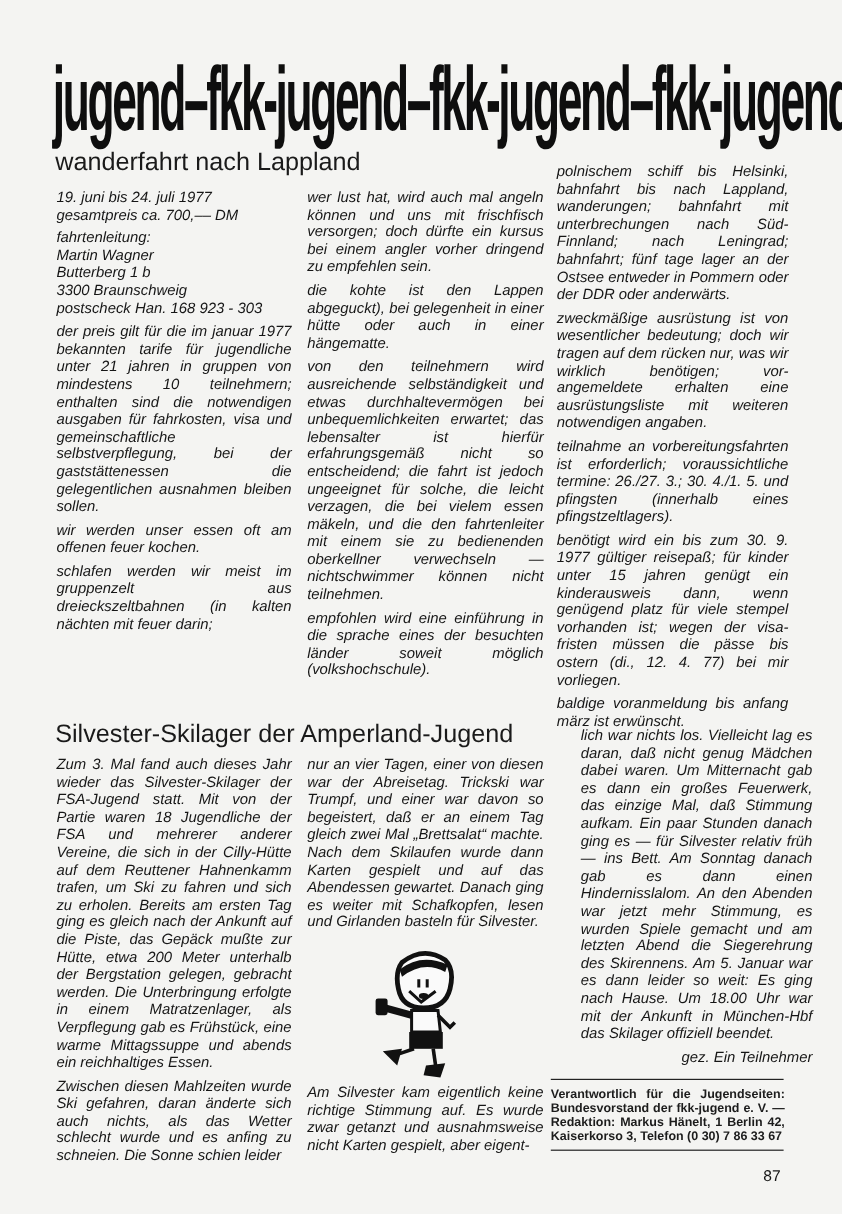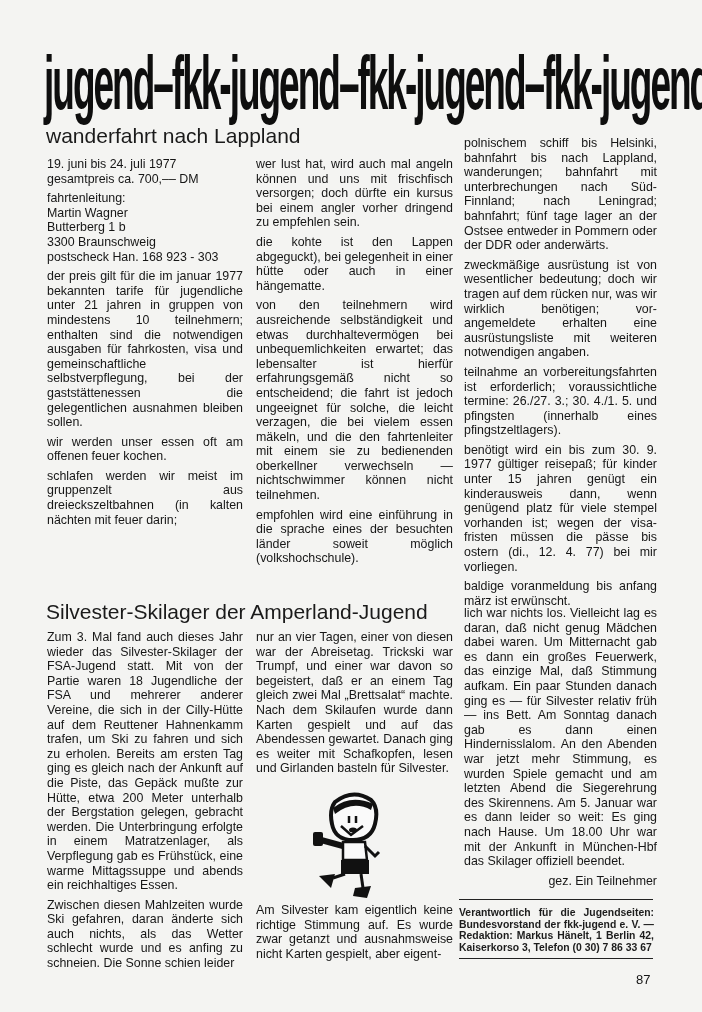--- a/index.html
+++ b/index.html
@@ -4,21 +4,21 @@
 <style>
   html, body { margin:0; padding:0; }
   body { width:702px; height:1012px; background:#f4f4f2; position:relative; overflow:hidden;
          font-family:"Liberation Sans", sans-serif; color:#161616; }
   .banner { position:absolute; left:44px; top:52px; width:612px; height:46px;
             font-family:"Liberation Sans", sans-serif; font-weight:bold; font-size:56px;
             line-height:46px; letter-spacing:-3px; transform-origin:left top;
             transform:scaleX(0.66) scaleY(1.35); white-space:nowrap; color:#0e0e0e; }
   .h1 { position:absolute; font-size:21px; line-height:24px; color:#1a1a1a; white-space:nowrap; }
   .col { position:absolute; font-size:12.4px; line-height:14.6px; text-align:justify; }
-  .col p { margin:0 0 5px 0; }
+  .col p { margin:0 0 5px 0;font-style:italic; }
   .col .ln { display:block; text-align:left; }
   .sig { text-align:right; margin-top:14px; }
   .imprint { position:absolute; left:459px; top:907px; width:195px; font-size:10.4px; line-height:11.6px;
              text-align:justify; font-weight:bold; color:#1c1c1c; }
   .rule { position:absolute; height:1px; background:#222; }
   .pagenum { position:absolute; left:636px; top:972px; font-size:13px; }
   .mascot { position:absolute; left:305px; top:790px; width:96px; height:110px; }
 </style>
 </head>
 <body>
@@ -91,21 +91,21 @@
   <path d="M40 84 L28 88" stroke="#111" stroke-width="3"></path>
   <path d="M56 84 L58 98" stroke="#111" stroke-width="3"></path>
   <path d="M14 86 L30 84 L26 98 Z" fill="#111"></path>
   <path d="M50 98 L66 96 L62 108 L48 106 Z" fill="#111"></path>
 </svg>
 
 <div class="col" style="left:256px; top:903px; width:197px;">
   <p>Am Silvester kam eigentlich keine richtige Stimmung auf. Es wurde zwar getanzt und ausnahmsweise nicht Karten gespielt, aber eigent-</p>
 </div>
 
-<div class="col" style="left:464px; top:606px; width:193px;">
+<div class="col" style="left:484px; top:606px; width:193px;">
   <p>lich war nichts los. Vielleicht lag es daran, daß nicht genug Mädchen dabei waren. Um Mitternacht gab es dann ein großes Feuerwerk, das einzige Mal, daß Stimmung aufkam. Ein paar Stunden danach ging es — für Silvester relativ früh — ins Bett. Am Sonntag danach gab es dann einen Hindernisslalom. An den Abenden war jetzt mehr Stimmung, es wurden Spiele gemacht und am letzten Abend die Siegerehrung des Skirennens. Am 5. Januar war es dann leider so weit: Es ging nach Hause. Um 18.00 Uhr war mit der Ankunft in München-Hbf das Skilager offiziell beendet.</p>
   <p class="sig">gez. Ein Teilnehmer</p>
 </div>
 
 <div class="rule" style="left:459px; top:899px; width:194px;"></div>
 <div class="imprint">Verantwortlich für die Jugendseiten: Bundesvorstand der fkk-jugend e. V. — Redaktion: Markus Hänelt, 1 Berlin 42, Kaiserkorso 3, Telefon (0 30) 7 86 33 67</div>
 <div class="rule" style="left:459px; top:958px; width:194px;"></div>
 
 <div class="pagenum">87</div>
 

